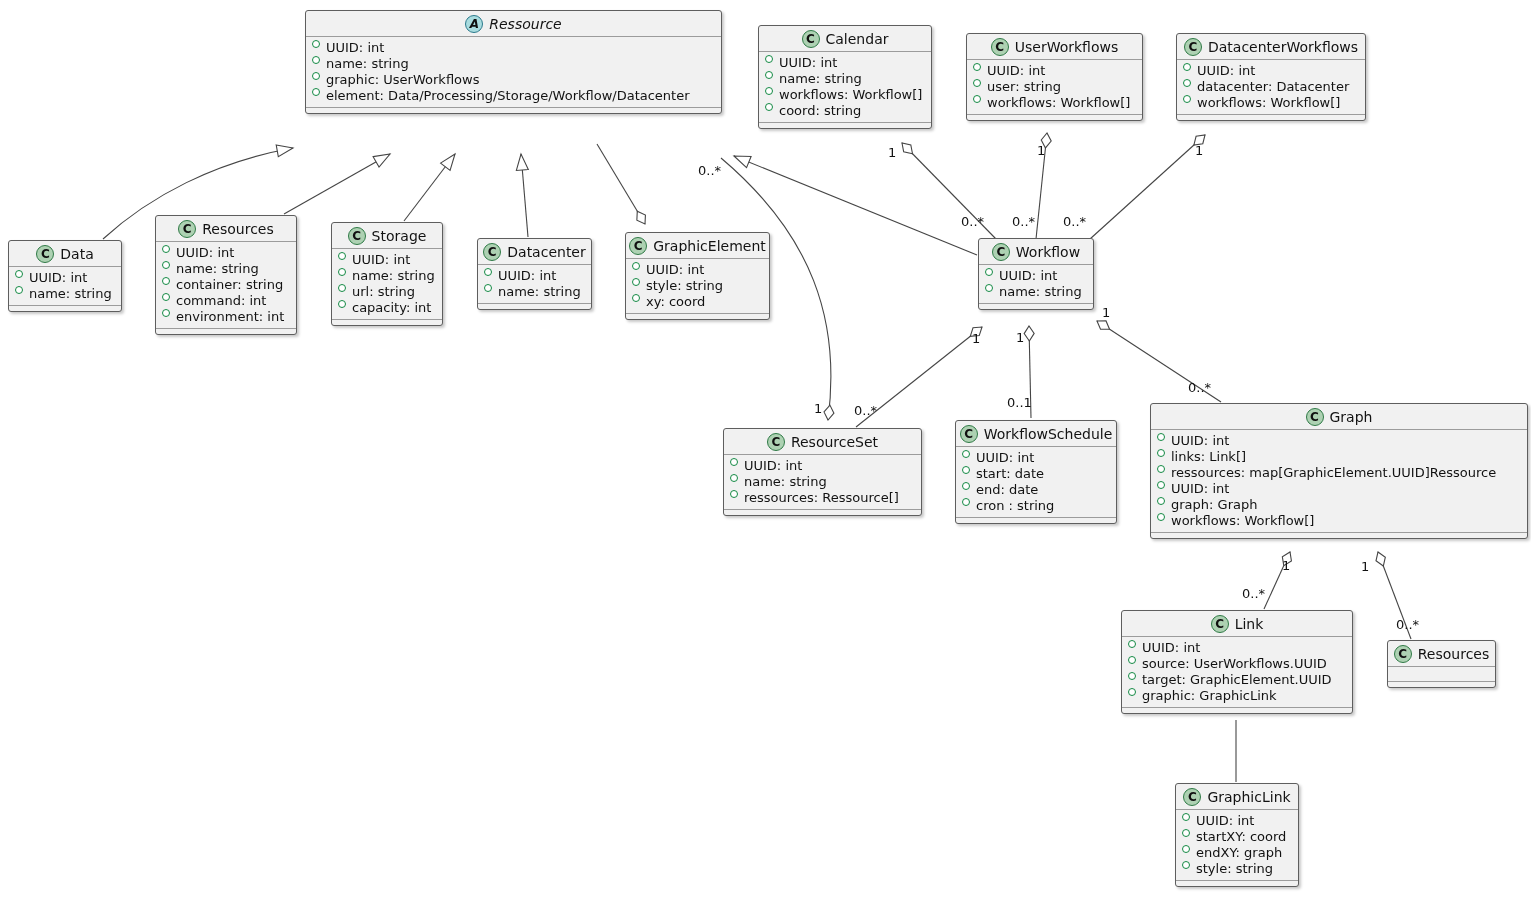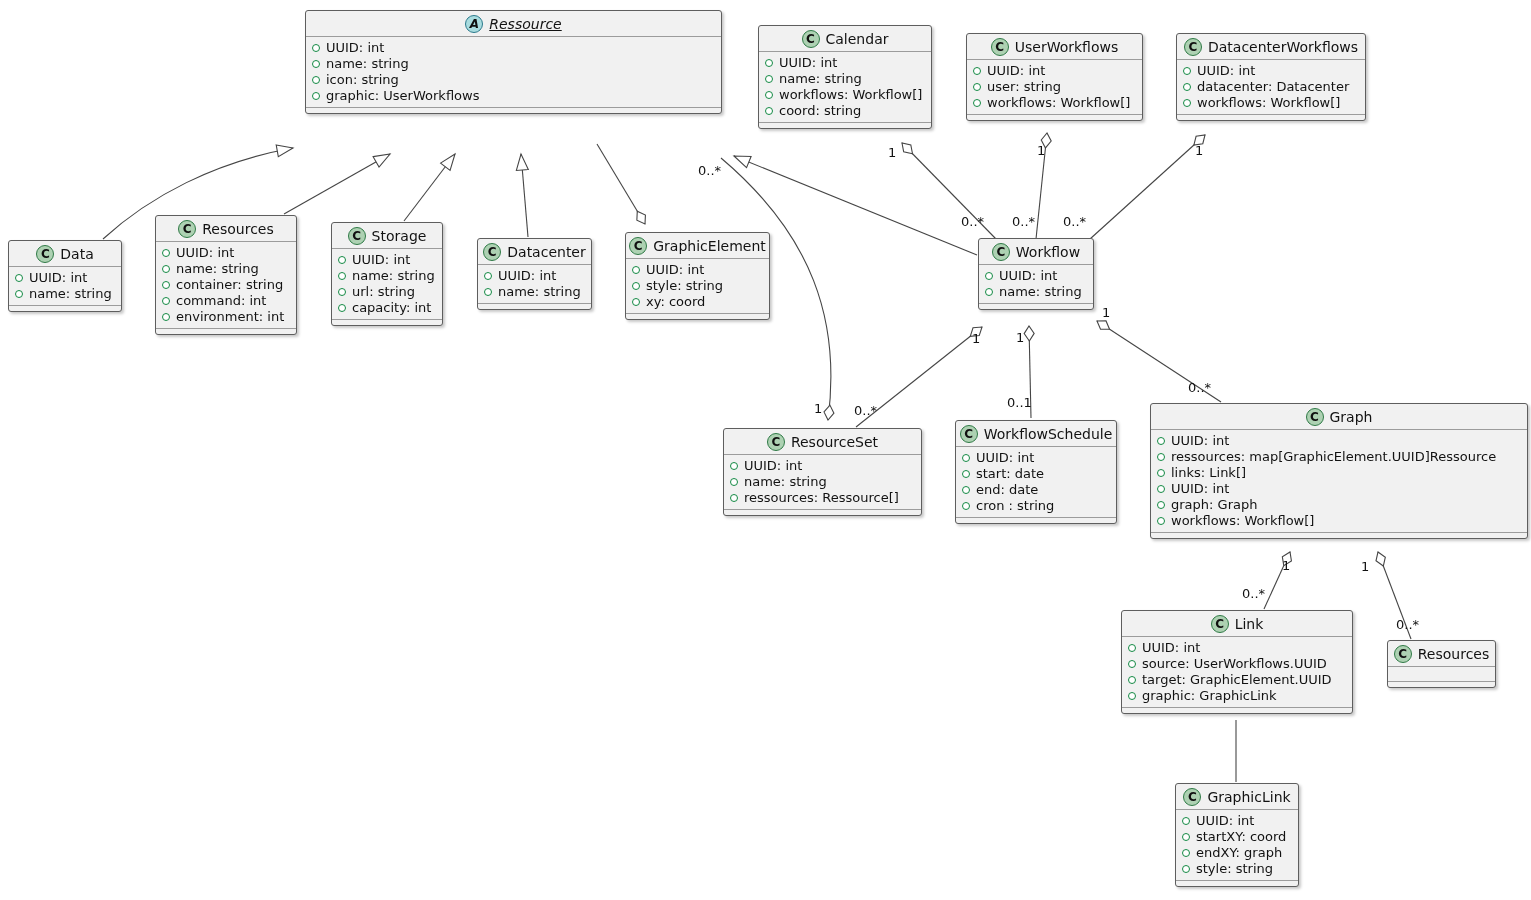--- a/index.html
+++ b/index.html
@@ -15,32 +15,32 @@
     position:absolute;z-index:2;background:#f1f1f1;
     border:1px solid #5e5e5e;border-radius:3px;
     box-shadow:2px 2px 3px rgba(0,0,0,.22);
     font-size:13px;color:#121212;
   }
   .uml-header{
     display:flex;align-items:center;justify-content:center;gap:6px;
     padding:4px 8px 3px 8px;
   }
   .uml-title{font-size:14px;white-space:nowrap;}
-  .uml-title.abstract{font-style:italic;text-decoration:underline;}
+  .uml-title.abstract{font-style:italic;}
   .badge{
     width:18px;height:18px;border-radius:50%;flex:0 0 18px;
     display:flex;align-items:center;justify-content:center;
     font-size:12px;font-weight:bold;color:#101010;box-sizing:border-box;
   }
   .badge-c{background:#ADD1B2;border:1px solid #2f7a46;}
   .badge-a{background:#A9DCDF;border:1px solid #2b7a8c;font-style:italic;}
   .uml-attrs{
     border-top:1px solid #9c9c9c;padding:3px 8px 3px 6px;min-height:4px;
   }
-  .attr{display:flex;align-items:center;line-height:16px;white-space:nowrap;}
+  .attr{display:flex;align-items:flex-start;line-height:16px;white-space:nowrap;}
   .dot{
     width:6px;height:6px;border-radius:50%;flex:0 0 6px;
     border:1px solid #148a44;background:#ffffff;margin-right:6px;
   }
   .uml-footer{height:5px;border-top:1px solid #9c9c9c;}
 </style>
 </head>
 <body>
 
 <div class="canvas">
@@ -107,26 +107,26 @@
         <div class="attr">
           <span class="dot"></span>
           <span>UUID: int</span>
         </div>
         <div class="attr">
           <span class="dot"></span>
           <span>name: string</span>
         </div>
         <div class="attr">
           <span class="dot"></span>
-          <span>icon: string</span>
-        </div>
-        <div class="attr">
-          <span class="dot"></span>
           <span>graphic: UserWorkflows</span>
         </div>
+        <div class="attr">
+          <span class="dot"></span>
+          <span>element: Data/Processing/Storage/Workflow/Datacenter</span>
+        </div>
       </div>
     <div class="uml-footer"></div>
   </div>
 
   <div class="uml-class" style="left:758px;top:25px;width:172px;">
     <div class="uml-header">
       <span class="badge badge-c">C</span>
       <span class="uml-title">Calendar</span>
     </div>
     <div class="uml-attrs">
@@ -379,28 +379,28 @@
       <span class="badge badge-c">C</span>
       <span class="uml-title">Graph</span>
     </div>
     <div class="uml-attrs">
         <div class="attr">
           <span class="dot"></span>
           <span>UUID: int</span>
         </div>
         <div class="attr">
           <span class="dot"></span>
+          <span>links: Link[]</span>
+        </div>
+        <div class="attr">
+          <span class="dot"></span>
           <span>ressources: map[GraphicElement.UUID]Ressource</span>
         </div>
         <div class="attr">
           <span class="dot"></span>
-          <span>links: Link[]</span>
-        </div>
-        <div class="attr">
-          <span class="dot"></span>
           <span>UUID: int</span>
         </div>
         <div class="attr">
           <span class="dot"></span>
           <span>graph: Graph</span>
         </div>
         <div class="attr">
           <span class="dot"></span>
           <span>workflows: Workflow[]</span>
         </div>

